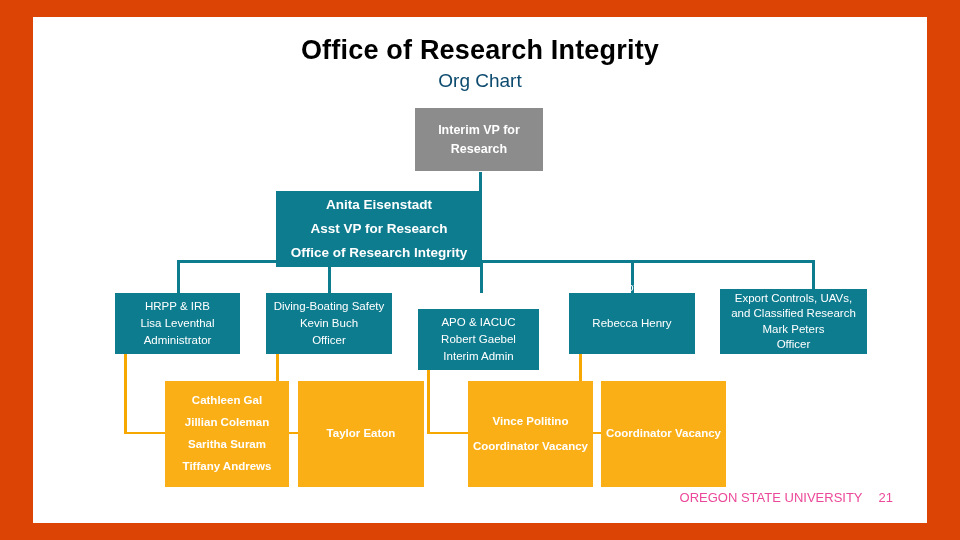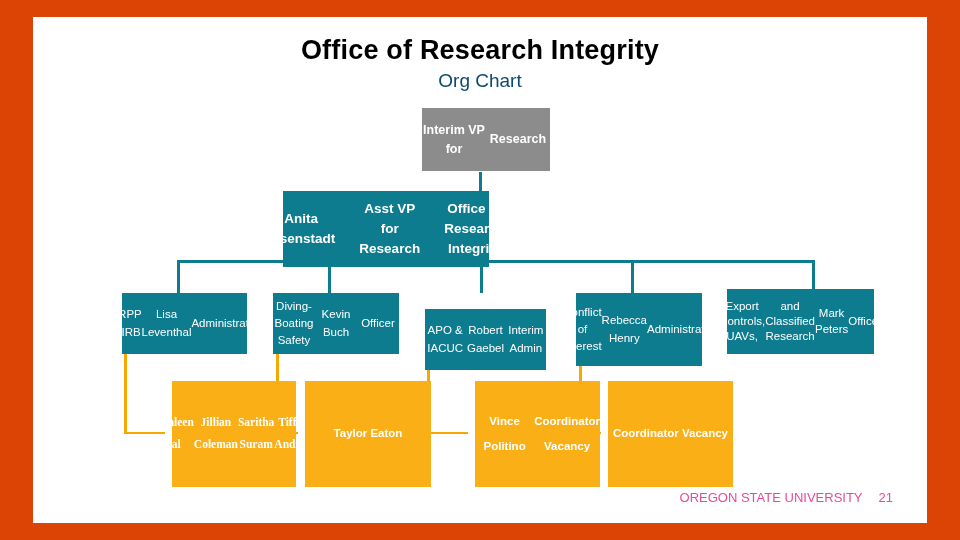--- a/index.html
+++ b/index.html
@@ -66,27 +66,26 @@
     position: absolute;
   }
   .conn-teal { background: #0E7C8F; }
   .conn-orange { background: #F6A800; }
 
   
   .node {
     position: absolute;
     box-sizing: border-box;
     display: flex;
-    flex-direction: row;
+    flex-direction: column;
     align-items: center;
     justify-content: center;
     color: #ffffff;
     text-align: center;
     line-height: 1.48;
-    margin-left: 7px;
   }
   .node .line { display: block; width: 100%; }
 
   .node-gray { background: #8C8C8C; font-size: 11.5px; font-weight: bold; }
   .node-teal { background: #0E7C8F; font-size: 11.5px; }
   .node-orange { background: #FBAF17; font-size: 11.5px; font-weight: bold; }
 
   .node-root-title { font-size: 12.5px; }
 
   
@@ -167,34 +166,34 @@
       <span class="line">Kevin Buch</span>
       <span class="line">Officer</span>
     </div>
 
     <div class="node node-teal" style="left:385px; top:292px; width:121px; height:61px;">
       <span class="line">APO &amp; IACUC</span>
       <span class="line">Robert Gaebel</span>
       <span class="line">Interim Admin</span>
     </div>
 
-    <div class="node node-teal" style="left:536px; top:276px; width:126px; height:73px;">
+    <div class="node node-teal" style="left:536px; top:276px; width:126px; height:61px;gap:19px;">
       <span class="line">Conflict of Interest</span>
       <span class="line">Rebecca Henry</span>
       <span class="line">Administrator</span>
     </div>
 
     <div class="node node-teal" style="left:687px; top:272px; width:147px; height:65px; line-height:1.32;">
       <span class="line">Export Controls, UAVs,</span>
       <span class="line">and Classified Research</span>
       <span class="line">Mark Peters</span>
       <span class="line">Officer</span>
     </div>
 
-    <div class="node node-orange" style="left:132px; top:364px; width:124px; height:106px; line-height:1.9;font-family:Liberation Serif, serif;">
+    <div class="node node-orange" style="left:132px; top:364px; width:124px; height:106px; line-height:1.9;">
       <span class="line">Cathleen Gal</span>
       <span class="line">Jillian Coleman</span>
       <span class="line">Saritha Suram</span>
       <span class="line">Tiffany Andrews</span>
     </div>
 
     <div class="node node-orange" style="left:265px; top:364px; width:126px; height:106px;">
       <span class="line">Taylor Eaton</span>
     </div>
 

